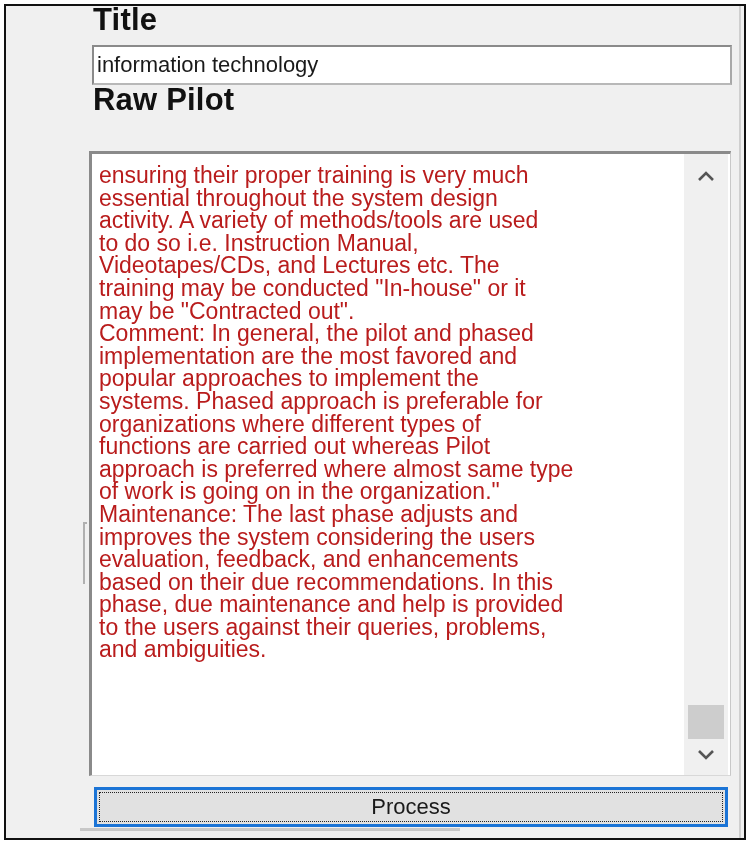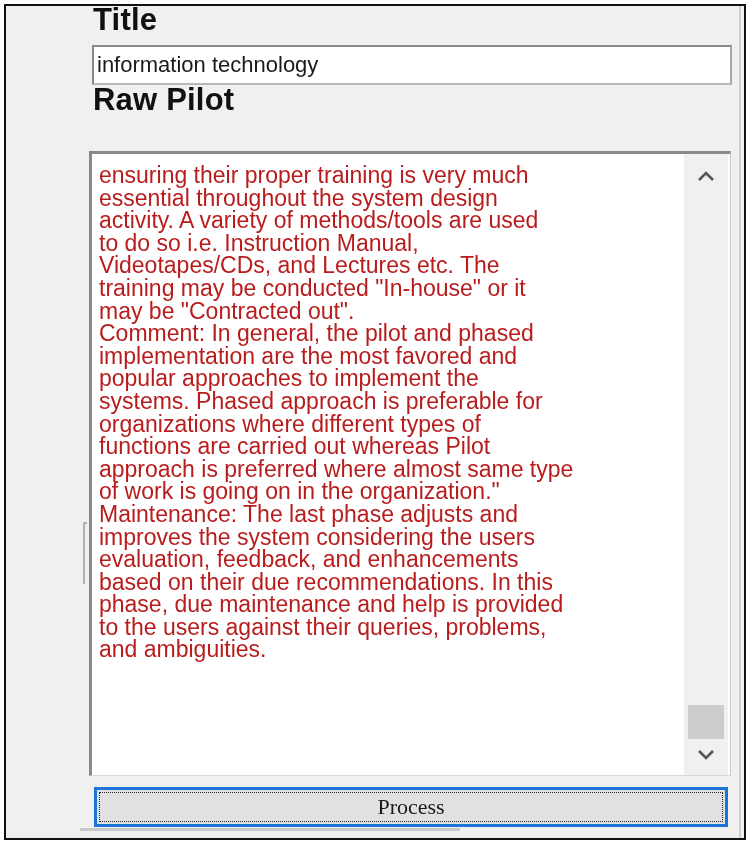--- a/index.html
+++ b/index.html
@@ -139,21 +139,21 @@
     .process-btn {
       position: absolute;
       left: 94px;
       top: 787px;
       width: 634px;
       height: 40px;
       background: #e1e1e1;
       border: 3px solid #1b74d6;
       box-sizing: border-box;
       padding: 12px;
-      font-family: Liberation Serif, serif;
+      font-family: Liberation Sans, sans-serif;
       font-size: 22px;
       color: #1a1a1a;
       cursor: pointer;
     }
     .process-btn .focus-ring {
       position: absolute;
       left: 2px;
       top: 2px;
       right: 2px;
       bottom: 2px;

